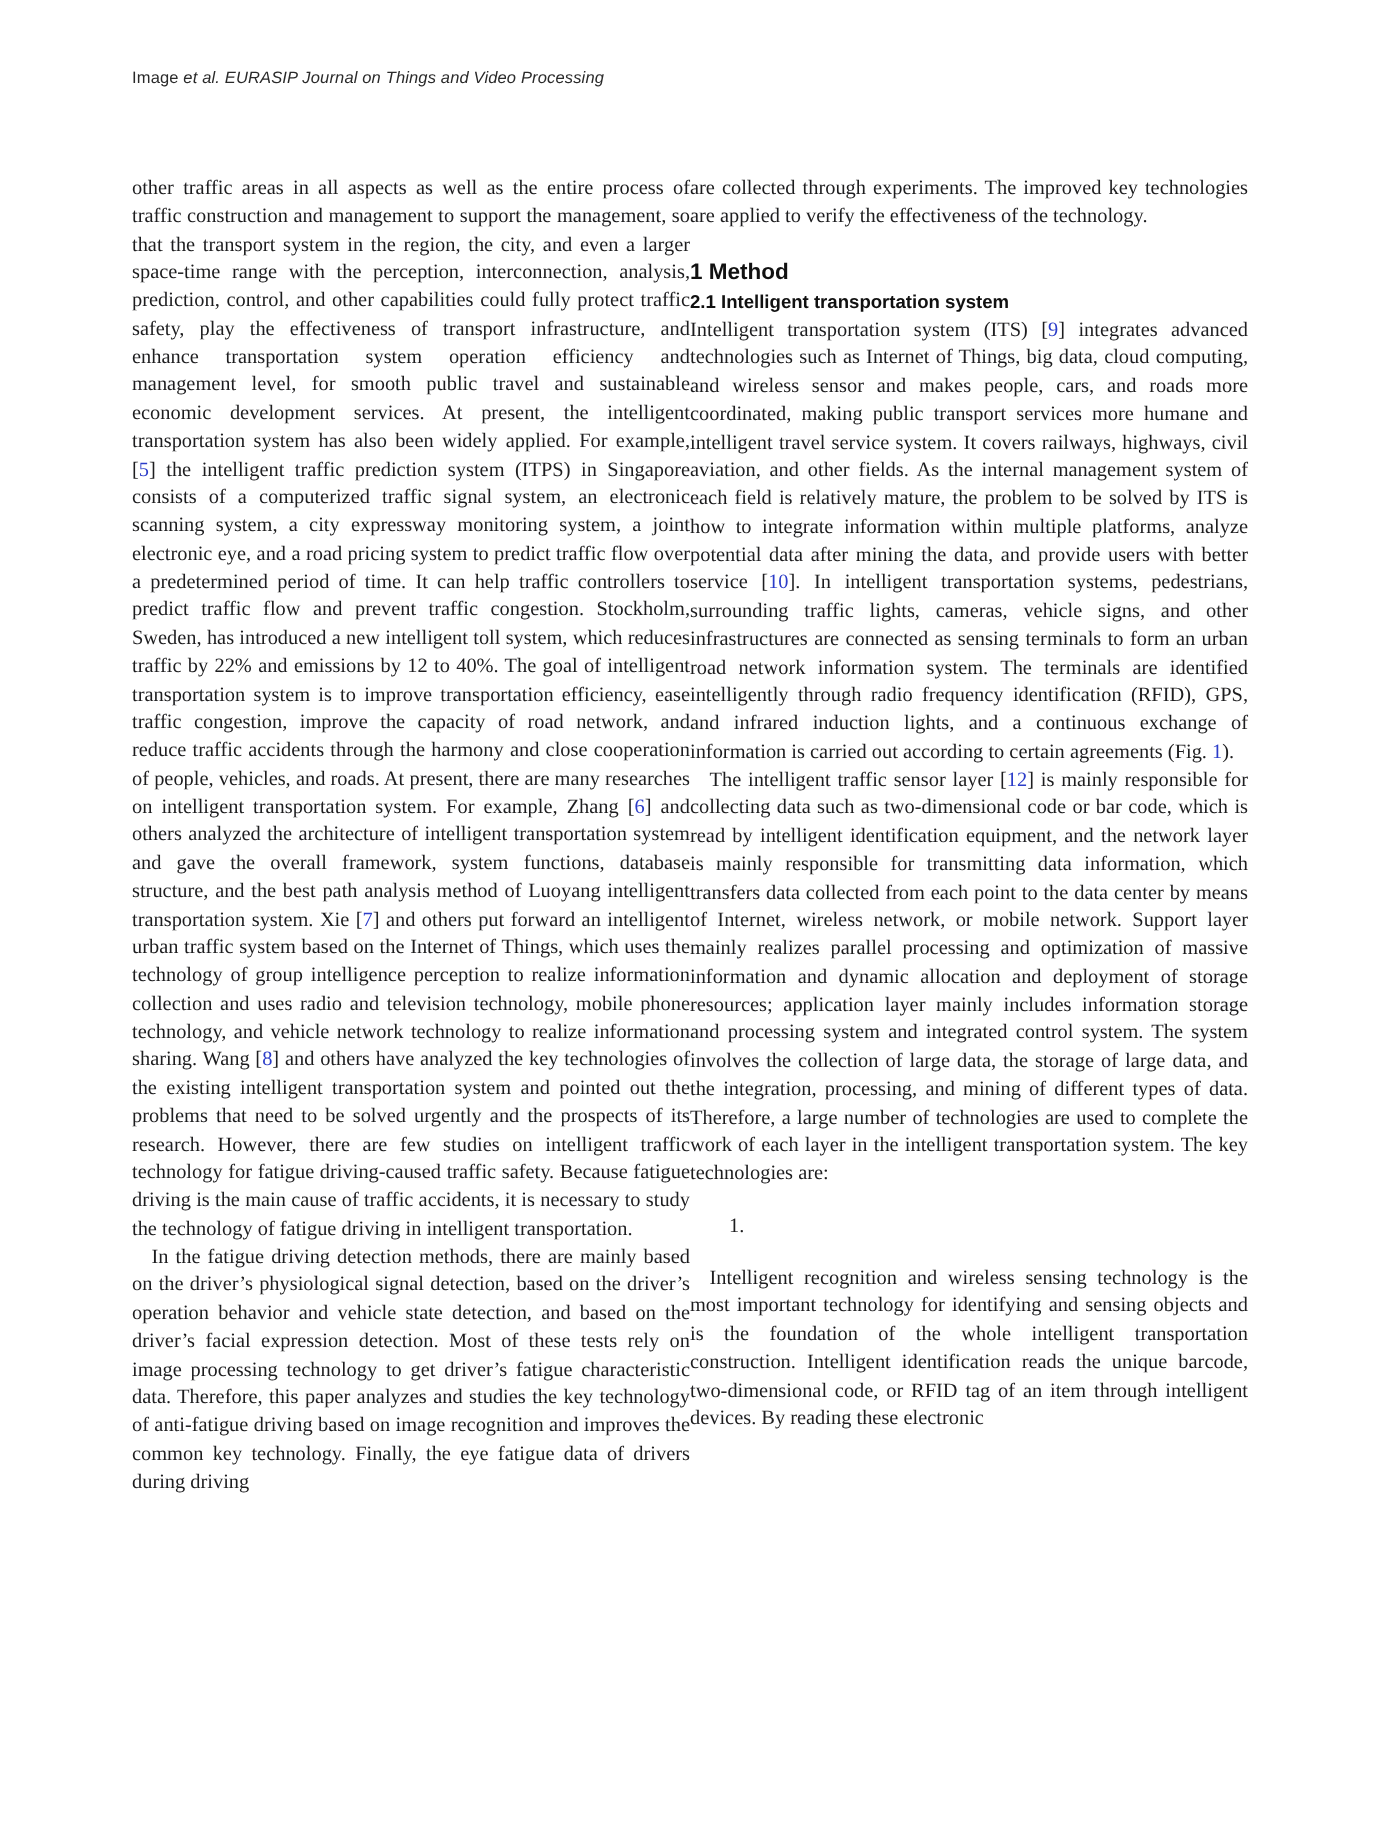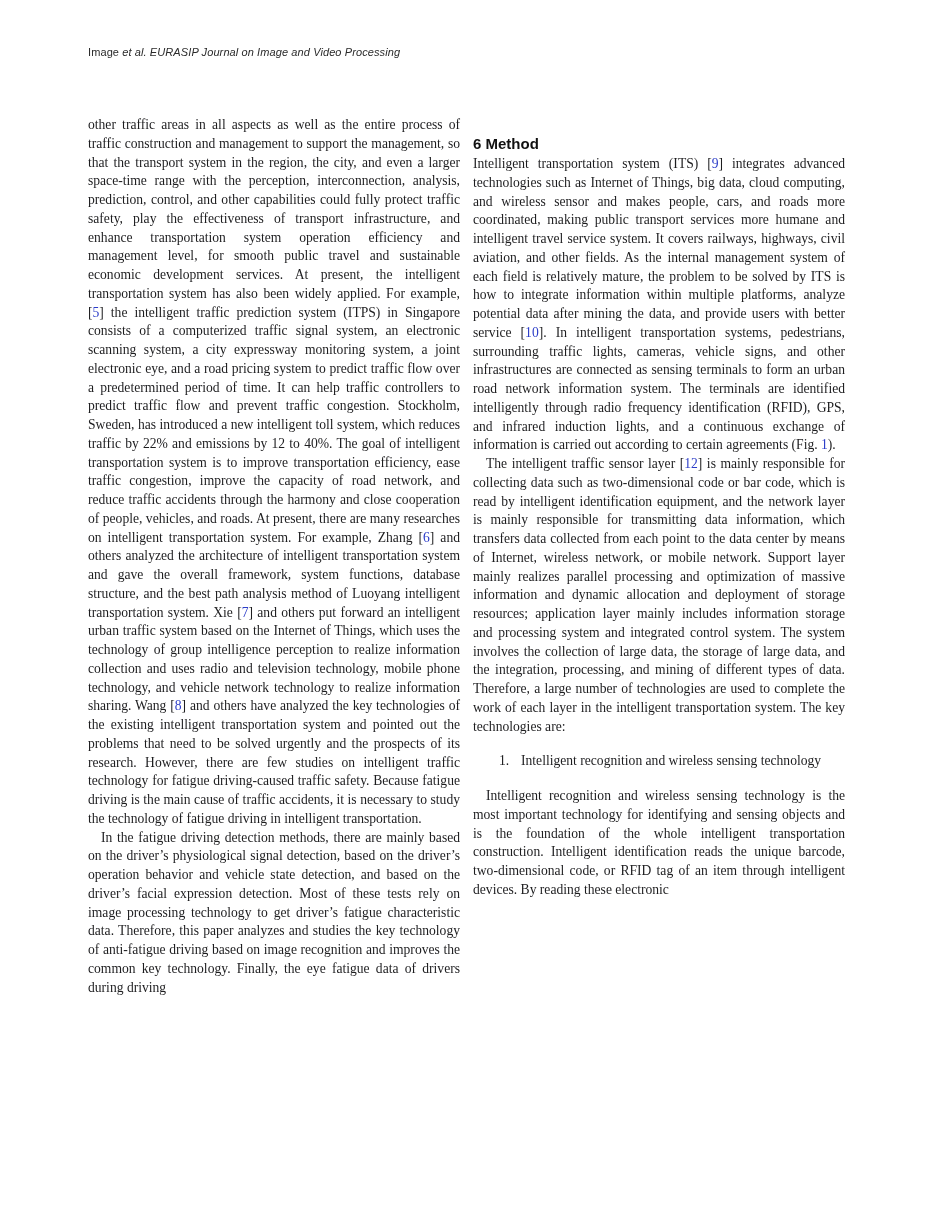--- a/index.html
+++ b/index.html
@@ -21,21 +21,20 @@
   .running-header {
     font-family: "Liberation Sans", sans-serif;
     font-size: 11px;
     color: #2a2a2a;
     margin-bottom: 58px;
     letter-spacing: 0.1px;
   }
   .running-header .it { font-style: italic; }
   .columns {
     display: flex;
-    gap: 13px;
   }
   .col {
     flex: 0 0 372px;
     width: 372px;
     font-size: 13.6px;
     line-height: 18.75px;
     text-align: justify;
     -webkit-hyphens: auto;
     hyphens: auto;
   }
@@ -75,43 +74,44 @@
   .list-item .num {
     flex: 0 0 22px;
   }
 </style>
 </head>
 <body>
 
 <div class="page">
 
   <div class="running-header">
-    <span>Image </span><span class="it">et al. EURASIP Journal on Image and Video Processing</span>
+    <span>Image </span><span class="it">et al. EURASIP Journal on Things and Video Processing</span>
   </div>
 
   <div class="columns">
 
     <div class="col">
       <p class="body-par"><span>other traffic areas in all aspects as well as the entire process of traffic construction and management to support the management, so that the transport system in the region, the city, and even a larger space-time range with the perception, interconnection, analysis, prediction, control, and other capabilities could fully protect traffic safety, play the effectiveness of transport infrastructure, and enhance transportation system operation efficiency and management level, for smooth public travel and sustainable economic development services. At present, the intelligent transportation system has also been widely applied. For example, [</span><span class="ref-link">5</span><span>] the intelligent traffic prediction system (ITPS) in Singapore consists of a computerized traffic signal system, an electronic scanning system, a city expressway monitoring system, a joint electronic eye, and a road pricing system to predict traffic flow over a predetermined period of time. It can help traffic controllers to predict traffic flow and prevent traffic congestion. Stockholm, Sweden, has introduced a new intelligent toll system, which reduces traffic by 22% and emissions by 12 to 40%. The goal of intelligent transportation system is to improve transportation efficiency, ease traffic congestion, improve the capacity of road network, and reduce traffic accidents through the harmony and close cooperation of people, vehicles, and roads. At present, there are many researches on intelligent transportation system. For example, Zhang [</span><span class="ref-link">6</span><span>] and others analyzed the architecture of intelligent transportation system and gave the overall framework, system functions, database structure, and the best path analysis method of Luoyang intelligent transportation system. Xie [</span><span class="ref-link">7</span><span>] and others put forward an intelligent urban traffic system based on the Internet of Things, which uses the technology of group intelligence perception to realize information collection and uses radio and television technology, mobile phone technology, and vehicle network technology to realize information sharing. Wang [</span><span class="ref-link">8</span><span>] and others have analyzed the key technologies of the existing intelligent transportation system and pointed out the problems that need to be solved urgently and the prospects of its research. However, there are few studies on intelligent traffic technology for fatigue driving-caused traffic safety. Because fatigue driving is the main cause of traffic accidents, it is necessary to study the technology of fatigue driving in intelligent transportation.</span></p>
       <p class="body-par indent"><span>In the fatigue driving detection methods, there are mainly based on the driver’s physiological signal detection, based on the driver’s operation behavior and vehicle state detection, and based on the driver’s facial expression detection. Most of these tests rely on image processing technology to get driver’s fatigue characteristic data. Therefore, this paper analyzes and studies the key technology of anti-fatigue driving based on image recognition and improves the common key technology. Finally, the eye fatigue data of drivers during driving</span></p>
     </div>
 
     <div class="col">
+      <p class="body-par"><span>are collected through experiments. The improved key technologies are applied to verify the effectiveness of the technology.</span></p>
 
-      <h2 class="section-heading">6 Method</h2>
+      <h2 class="section-heading">1 Method</h2>
 
+      <h3 class="subsection-heading">2.1 Intelligent transportation system</h3>
 
       <p class="body-par"><span>Intelligent transportation system (ITS) [</span><span class="ref-link">9</span><span>] integrates advanced technologies such as Internet of Things, big data, cloud computing, and wireless sensor and makes people, cars, and roads more coordinated, making public transport services more humane and intelligent travel service system. It covers railways, highways, civil aviation, and other fields. As the internal management system of each field is relatively mature, the problem to be solved by ITS is how to integrate information within multiple platforms, analyze potential data after mining the data, and provide users with better service [</span><span class="ref-link">10</span><span>]. In intelligent transportation systems, pedestrians, surrounding traffic lights, cameras, vehicle signs, and other infrastructures are connected as sensing terminals to form an urban road network information system. The terminals are identified intelligently through radio frequency identification (RFID), GPS, and infrared induction lights, and a continuous exchange of information is carried out according to certain agreements (Fig. </span><span class="ref-link">1</span><span>).</span></p>
 
 
 
       <p class="body-par indent"><span>The intelligent traffic sensor layer [</span><span class="ref-link">12</span><span>] is mainly responsible for collecting data such as two-dimensional code or bar code, which is read by intelligent identification equipment, and the network layer is mainly responsible for transmitting data information, which transfers data collected from each point to the data center by means of Internet, wireless network, or mobile network. Support layer mainly realizes parallel processing and optimization of massive information and dynamic allocation and deployment of storage resources; application layer mainly includes information storage and processing system and integrated control system. The system involves the collection of large data, the storage of large data, and the integration, processing, and mining of different types of data. Therefore, a large number of technologies are used to complete the work of each layer in the intelligent transportation system. The key technologies are:</span></p>
 
       <div class="list-item">
         <span class="num">1.</span>
-        <span class="li-text">Intelligent recognition and wireless sensing technology</span>
       </div>
 
       <p class="body-par indent"><span>Intelligent recognition and wireless sensing technology is the most important technology for identifying and sensing objects and is the foundation of the whole intelligent transportation construction. Intelligent identification reads the unique barcode, two-dimensional code, or RFID tag of an item through intelligent devices. By reading these electronic</span></p>
     </div>
 
   </div>
 </div>
 
 </body></html>

